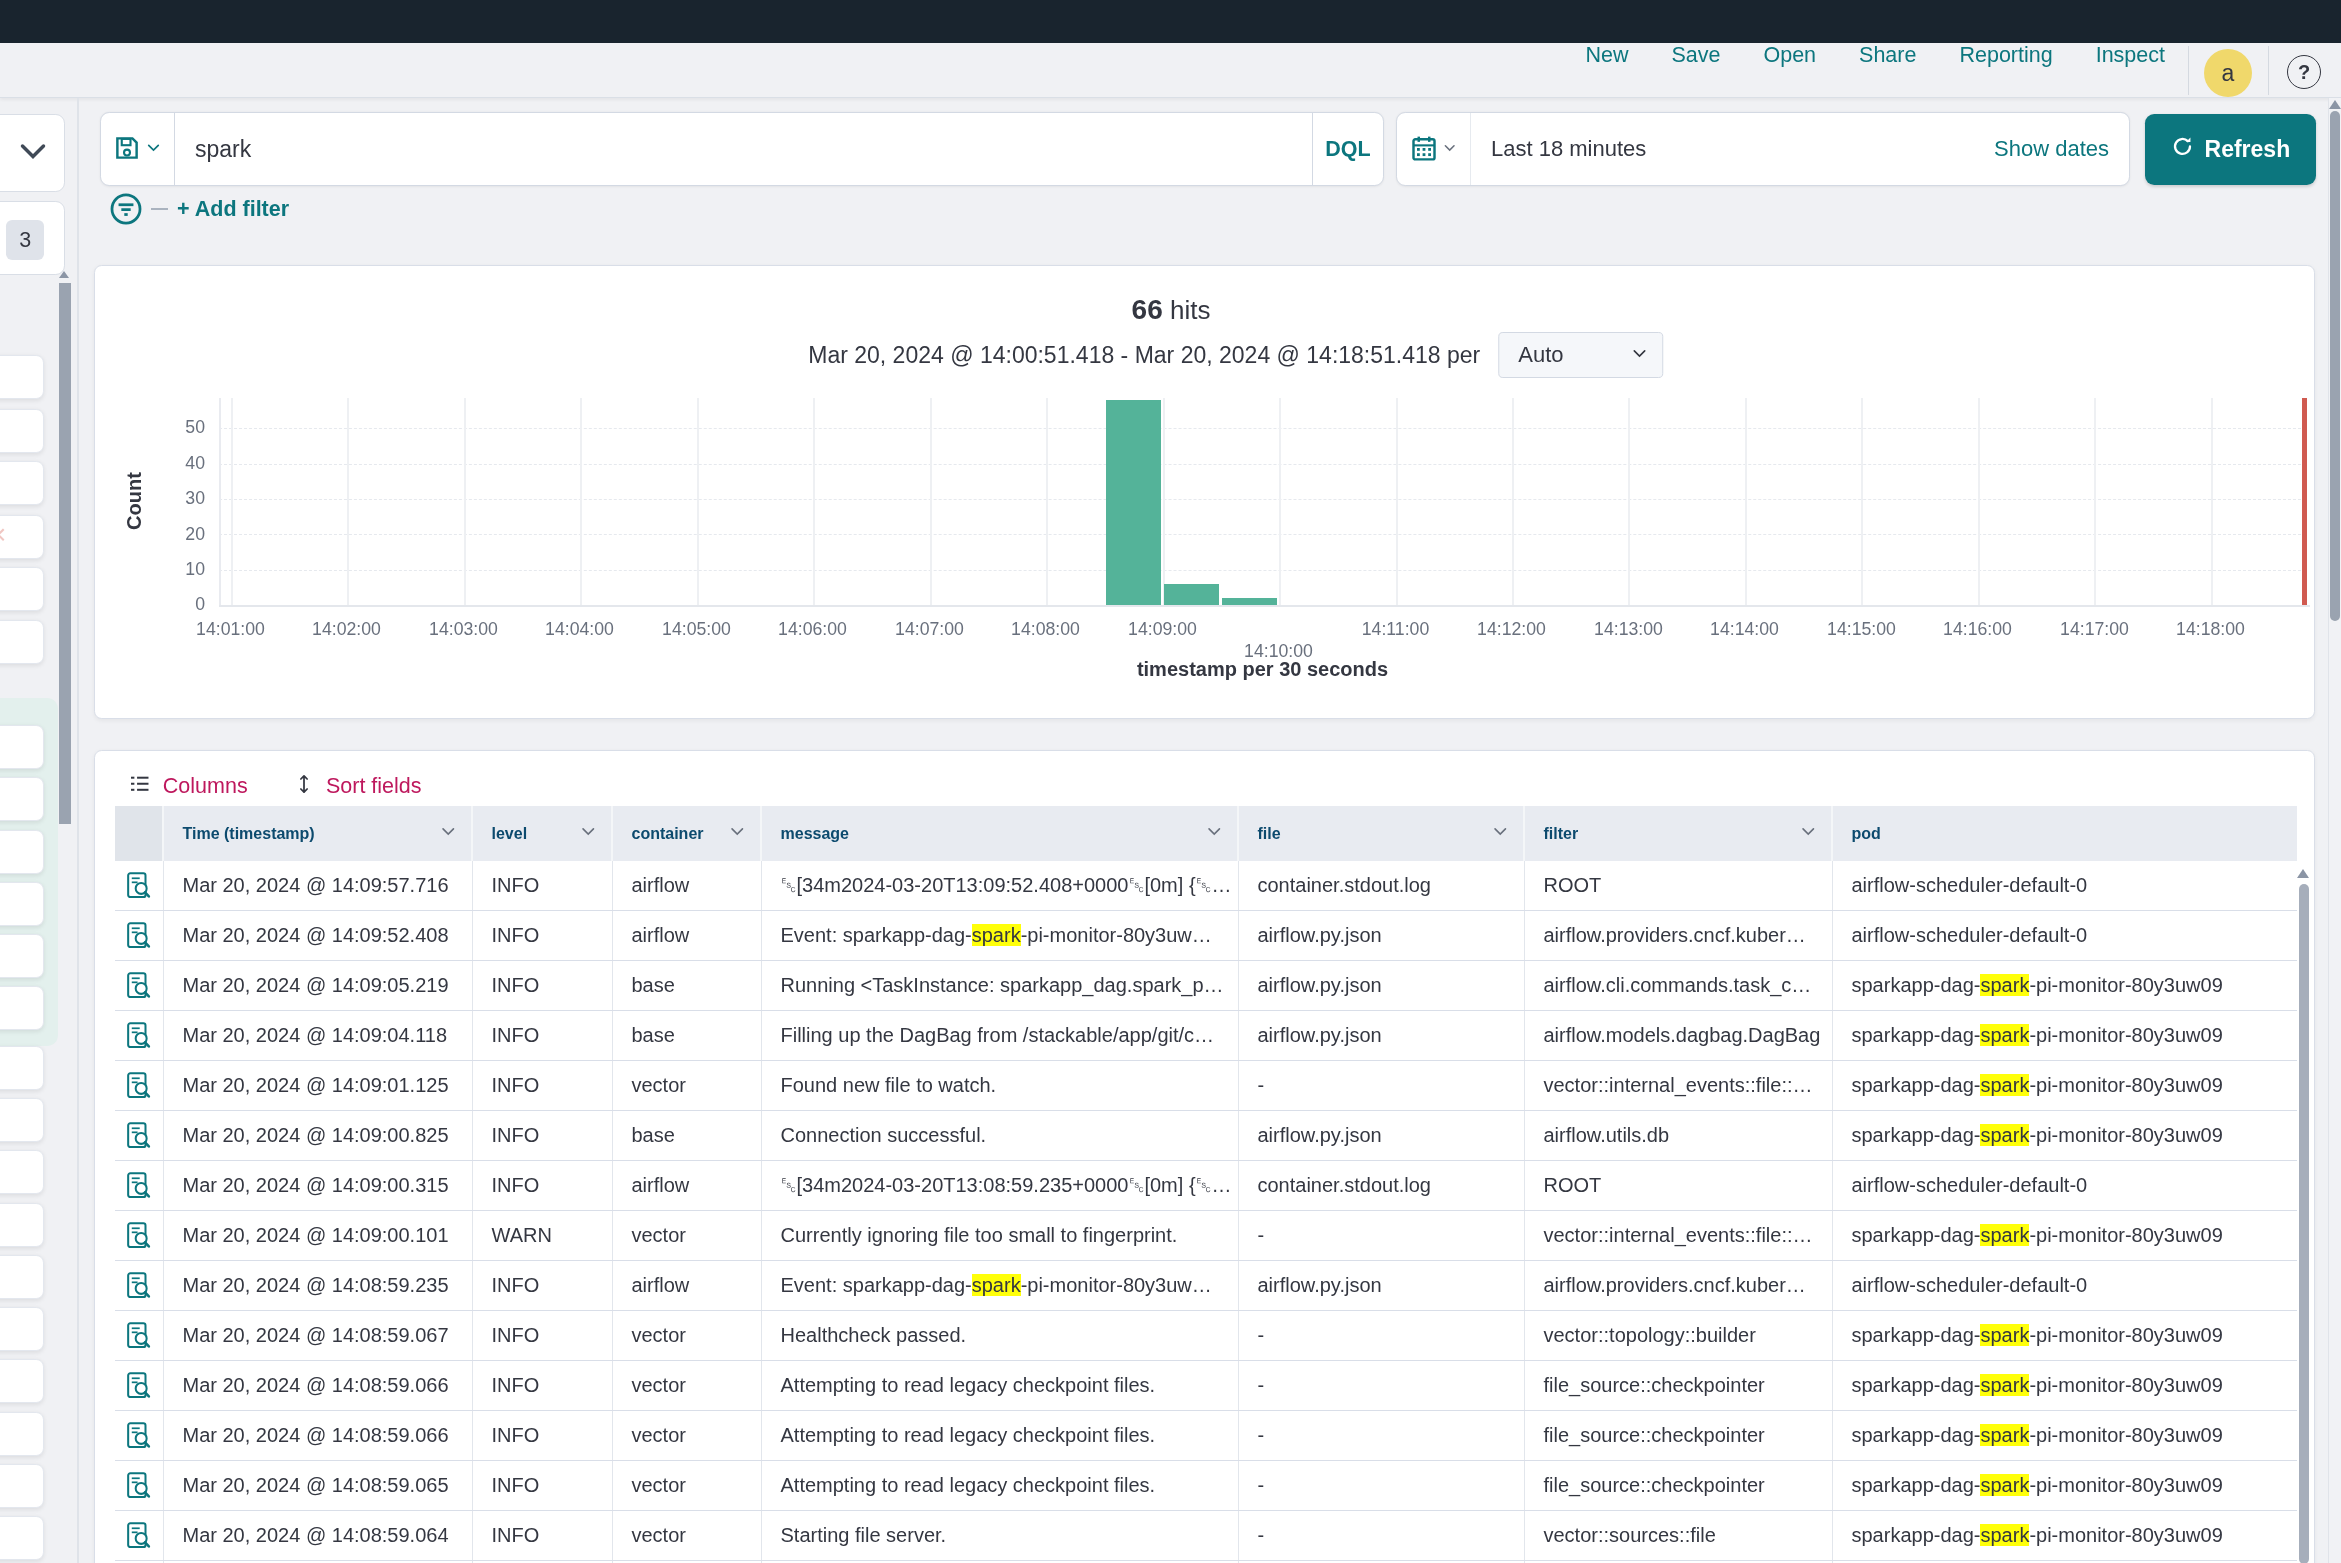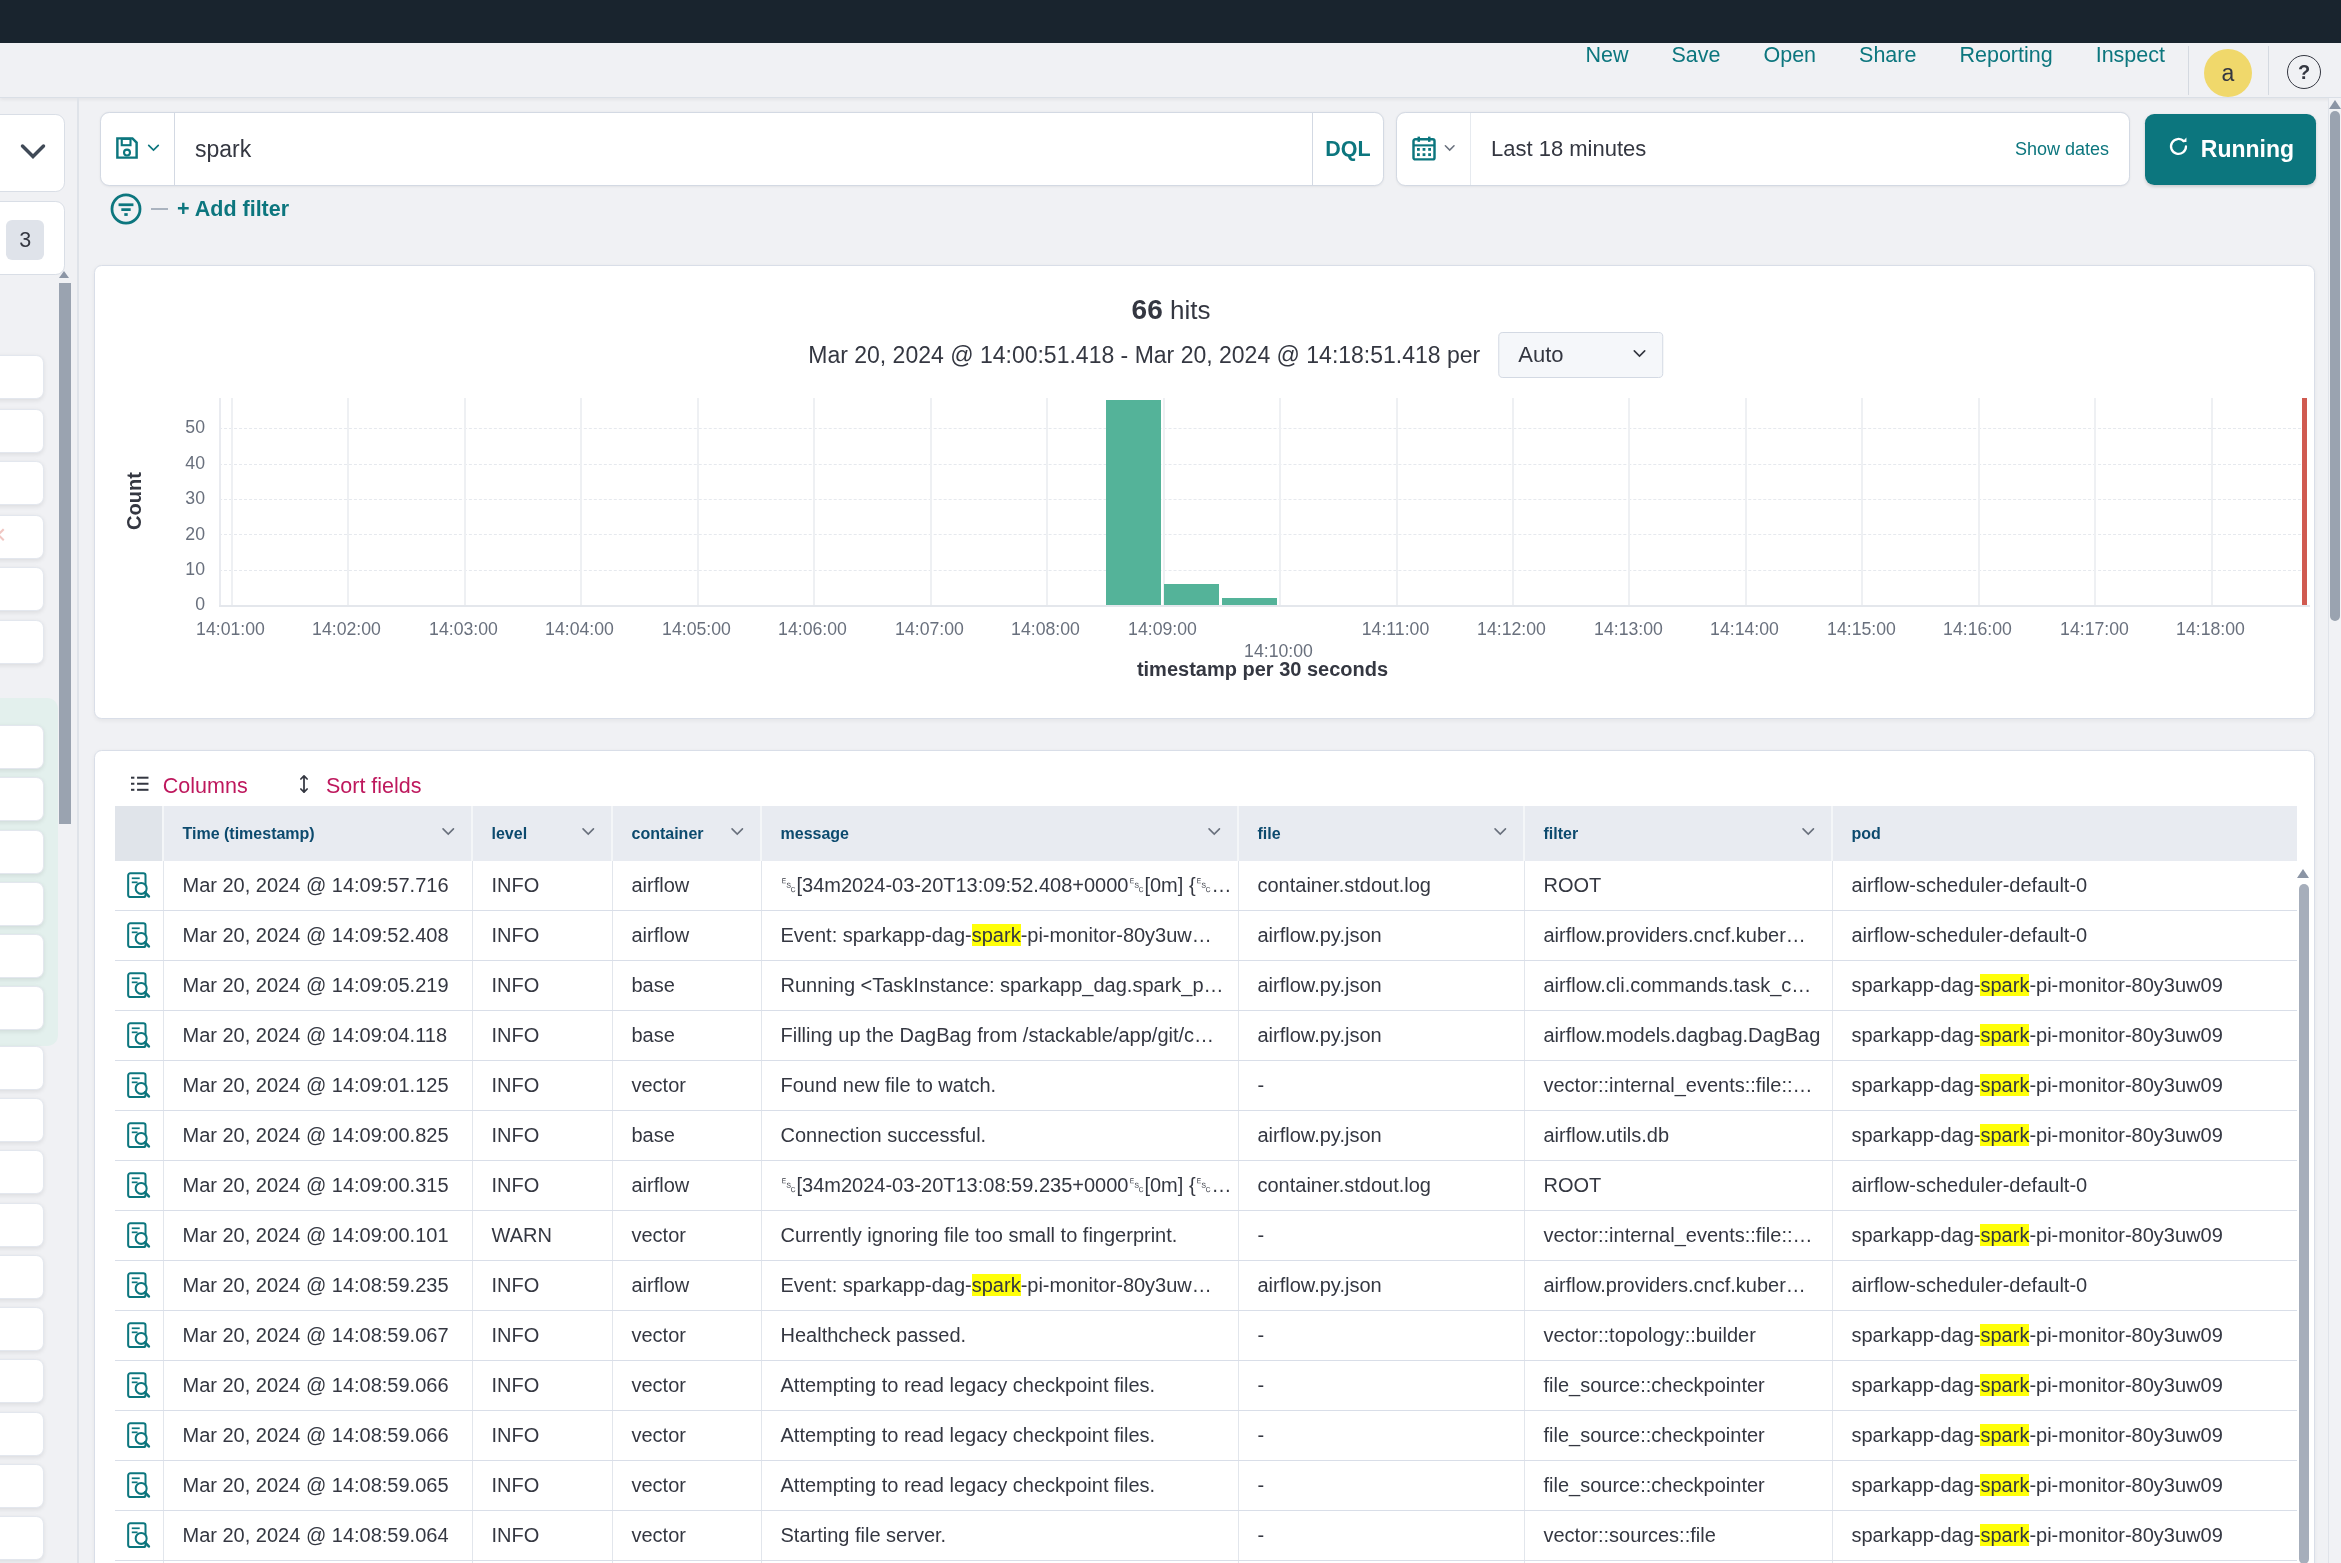--- a/index.html
+++ b/index.html
@@ -16,21 +16,21 @@
 .avatar{position:absolute;left:2204px;top:49px;width:48px;height:48px;border-radius:50%;background:#f0d86b;display:flex;align-items:center;justify-content:center;font-size:23px;color:#343741;cursor:pointer}
 .help-btn{position:absolute;left:2287px;top:55px;width:34px;height:34px;border-radius:50%;border:1.9px solid #343741;display:flex;align-items:center;justify-content:center;font-size:20px;font-weight:600;cursor:pointer}
 
 .querybox{left:100px;top:112px;width:1284px;height:74px;background:#fff;border:0.8px solid #d3d9e3;border-radius:9.2px;box-shadow:0 0.8px 2.3px rgba(0,0,0,.06);display:flex;align-items:center}
 .qb-left{width:74px;height:100%;border-right:0.8px solid #d3d9e3;display:flex;align-items:center;justify-content:center;gap:4.6px;cursor:pointer}
 .qb-input{flex:1;font-size:23px;color:#343741;padding-left:20px}
 .qb-dql{width:71px;height:100%;border-left:0.8px solid #d3d9e3;display:flex;align-items:center;justify-content:center;color:#0c767e;font-weight:700;font-size:21.5px;cursor:pointer}
 .datebox{left:1396px;top:112px;width:734px;height:74px;background:#fff;border:0.8px solid #d3d9e3;border-radius:9.2px;box-shadow:0 0.8px 2.3px rgba(0,0,0,.06);display:flex;align-items:center}
 .db-cal{width:74px;height:100%;border-right:0.8px solid #e6eaef;display:flex;align-items:center;justify-content:center;gap:4.6px;cursor:pointer}
 .db-range{flex:1;font-size:22px;color:#343741;padding-left:20px;cursor:pointer}
-.db-show{padding-right:20px;color:#0c767e;font-size:18px;cursor:pointer;white-space:nowrap}
+.db-show{padding-right:20px;color:#0c767e;font-size:22px;cursor:pointer;white-space:nowrap}
 .refresh-btn{left:2145px;top:114px;width:171px;height:71px;background:#0c767e;border-radius:9.2px;color:#fff;display:flex;align-items:center;justify-content:center;gap:10.8px;font-size:23px;font-weight:600;cursor:pointer;box-shadow:0 1.5px 3.1px rgba(0,0,0,.15)}
 
 .filter-icon{left:109px;top:192px;width:34px;height:34px;cursor:pointer}
 .filter-dash{left:151px;top:208px;width:17px;height:2.3px;background:#aab3bf}
 .add-filter{left:177px;top:197px;font-size:21.5px;font-weight:600;color:#0c767e;cursor:pointer}
 
 .panel{background:#fff;border:0.8px solid #d9dee8;border-radius:7.7px;box-shadow:0 1.5px 4.6px rgba(0,0,0,.05)}
 .chart-panel{left:94px;top:265px;width:2221px;height:454px}
 .table-panel{left:94px;top:750px;width:2221px;height:923px}
 
@@ -146,21 +146,21 @@
     <div class="db-show">Show dates</div>
   </div>
 
   <div class="abs refresh-btn">
     <span>
       <svg width="23" height="23" viewBox="0 0 16 16">
           <path d="M13.2 8a5.2 5.2 0 1 1-1.5-3.7" fill="none" stroke="#fff" stroke-width="1.6" stroke-linecap="round"></path>
           <path d="M13.5 1.8v3h-3z" fill="#fff"></path>
         </svg>
     </span>
-    <span>Running</span>
+    <span>Refresh</span>
   </div>
 
   <div class="abs filter-icon">
     <svg width="34" height="34" viewBox="0 0 16 16">
         <circle cx="8" cy="8" r="6.6" fill="none" stroke="#0c767e" stroke-width="1.3"></circle>
         <line x1="4.5" y1="6" x2="11.5" y2="6" stroke="#0c767e" stroke-width="1.3"></line>
         <line x1="5.8" y1="8.3" x2="10.2" y2="8.3" stroke="#0c767e" stroke-width="1.3"></line>
         <line x1="7.2" y1="10.6" x2="8.8" y2="10.6" stroke="#0c767e" stroke-width="1.3"></line>
       </svg>
   </div>

